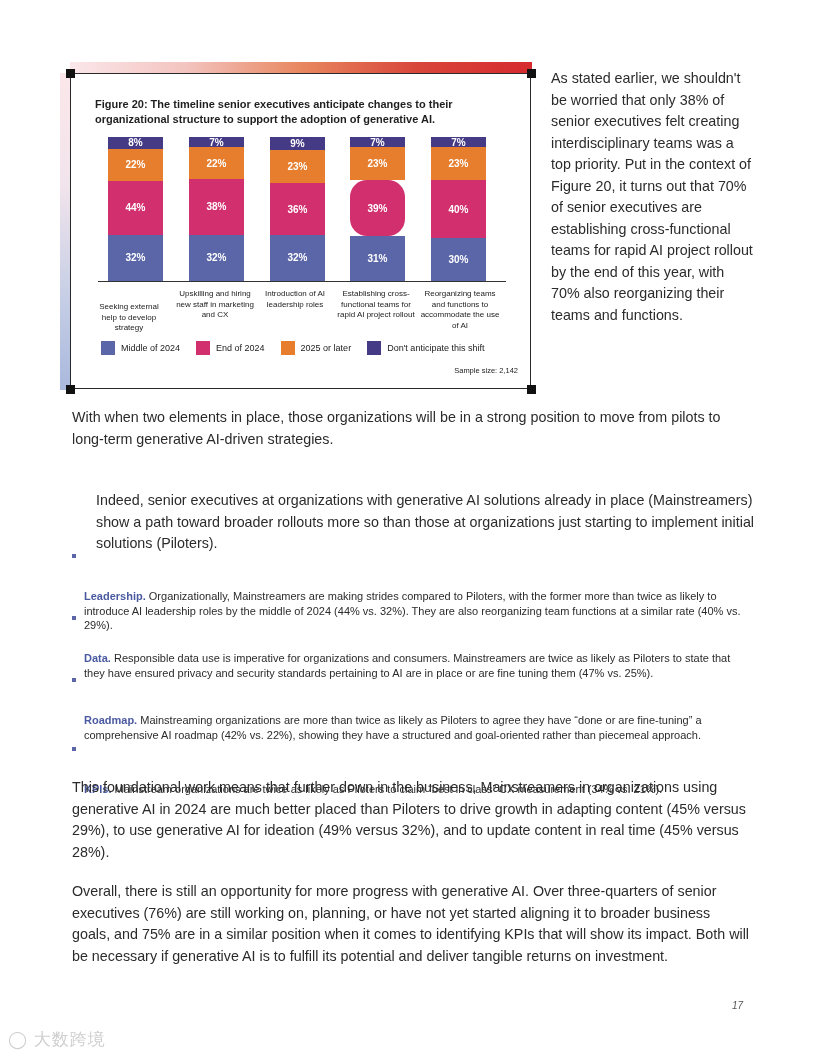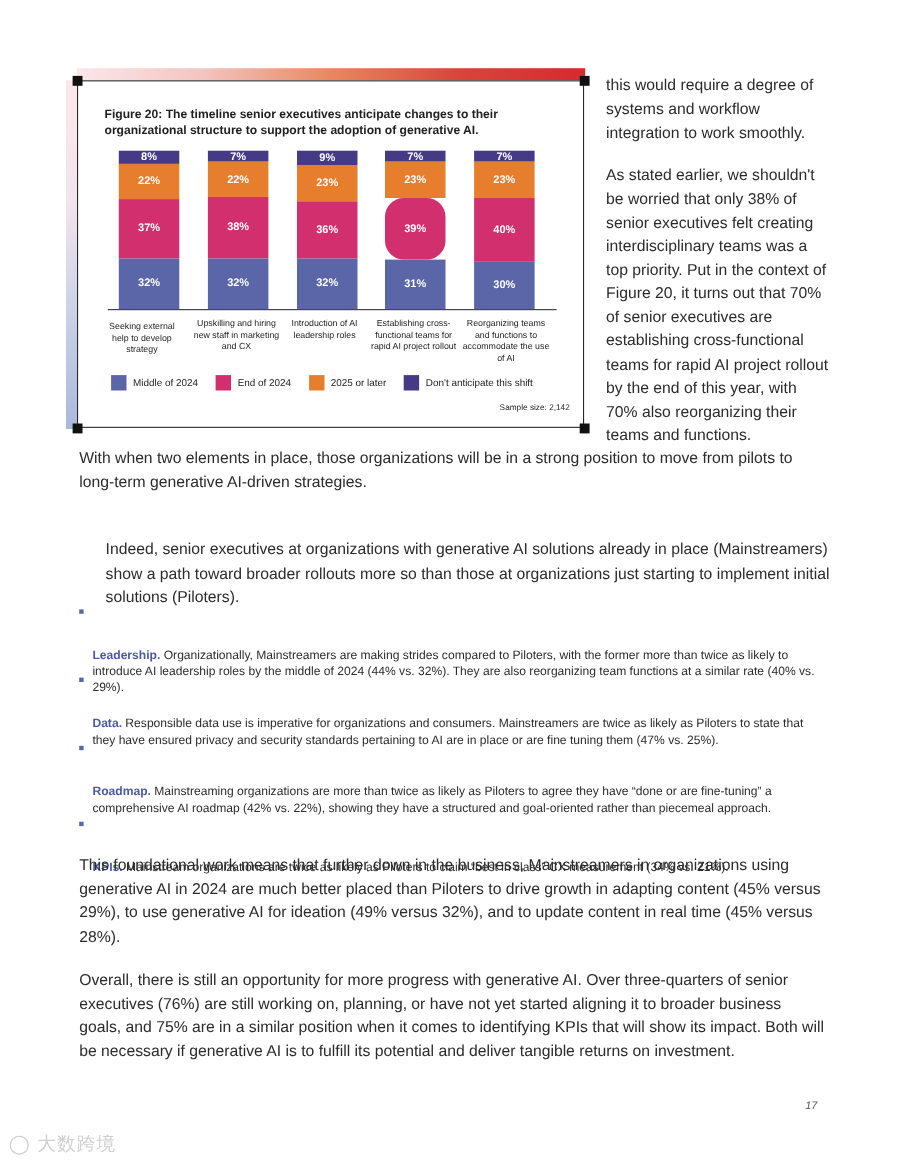--- a/index.html
+++ b/index.html
@@ -55,21 +55,21 @@
 <div class="frame"></div>
 <div class="corner" style="left:66px; top:69px;"></div>
 <div class="corner" style="left:527px; top:69px;"></div>
 <div class="corner" style="left:66px; top:385px;"></div>
 <div class="corner" style="left:527px; top:385px;"></div>
 
 <div class="fig-title">Figure 20: The timeline senior executives anticipate changes to their organizational structure to support the adoption of generative AI.</div>
 
 <div class="bar" style="left:108px; top:137px; height:144px;">
   <div class="seg c0" style="height:32.3%;">32%</div>
-  <div class="seg c1" style="height:37.4%;">37%</div>
+  <div class="seg c1" style="height:37.4%;">44%</div>
   <div class="seg c2" style="height:22.2%;">22%</div>
   <div class="seg c3" style="height:8.1%;">8%</div>
 </div>
 <div class="bar" style="left:189px; top:137px; height:144px;">
   <div class="seg c0" style="height:32.3%;">32%</div>
   <div class="seg c1" style="height:38.4%;">38%</div>
   <div class="seg c2" style="height:22.2%;">22%</div>
   <div class="seg c3" style="height:7.1%;">7%</div>
 </div>
 <div class="bar" style="left:270px; top:137px; height:144px;">
@@ -85,21 +85,21 @@
   <div class="seg c3" style="height:7%;">7%</div>
 </div>
 <div class="bar" style="left:431px; top:137px; height:144px;">
   <div class="seg c0" style="height:30%;">30%</div>
   <div class="seg c1" style="height:40%;">40%</div>
   <div class="seg c2" style="height:23%;">23%</div>
   <div class="seg c3" style="height:7%;">7%</div>
 </div>
 <div class="axis-line"></div>
 
-<div class="cat-label" style="left:91px; top:292px; width:76px;">Seeking external help to develop strategy</div>
+<div class="cat-label" style="left:91px; top:302px; width:76px;">Seeking external help to develop strategy</div>
 <div class="cat-label" style="left:172px; top:289px; width:86px;">Upskilling and hiring new staff in marketing and CX</div>
 <div class="cat-label" style="left:259px; top:289px; width:72px;">Introduction of AI leadership roles</div>
 <div class="cat-label" style="left:337px; top:289px; width:78px;">Establishing cross-functional teams for rapid AI project rollout</div>
 <div class="cat-label" style="left:418px; top:289px; width:84px;">Reorganizing teams and functions to accommodate the use of AI</div>
 
 <div class="legend">
   <div class="legend-item">
     <span class="swatch" style="background:#5a66a8;"></span>
     <span>Middle of 2024</span>
   </div>
@@ -113,21 +113,20 @@
   </div>
   <div class="legend-item">
     <span class="swatch" style="background:#453a85;"></span>
     <span>Don't anticipate this shift</span>
   </div>
 </div>
 
 <div class="sample">Sample size: 2,142</div>
 
 <div class="side-col">
-  <p>this would require a degree of systems and workflow integration to work smoothly.</p>
   <p>As stated earlier, we shouldn't be worried that only 38% of senior executives felt creating interdisciplinary teams was a top priority. Put in the context of Figure 20, it turns out that 70% of senior executives are establishing cross-functional teams for rapid AI project rollout by the end of this year, with 70% also reorganizing their teams and functions.</p>
 </div>
 
 <div class="body-text" style="top:407px;">
   <p>With when two elements in place, those organizations will be in a strong position to move from pilots to long-term generative AI-driven strategies.</p>
 </div>
 <div class="body-text" style="top:490px;margin-left:24px;">
   <p>Indeed, senior executives at organizations with generative AI solutions already in place (Mainstreamers) show a path toward broader rollouts more so than those at organizations just starting to implement initial solutions (Piloters).</p>
 </div>
 

